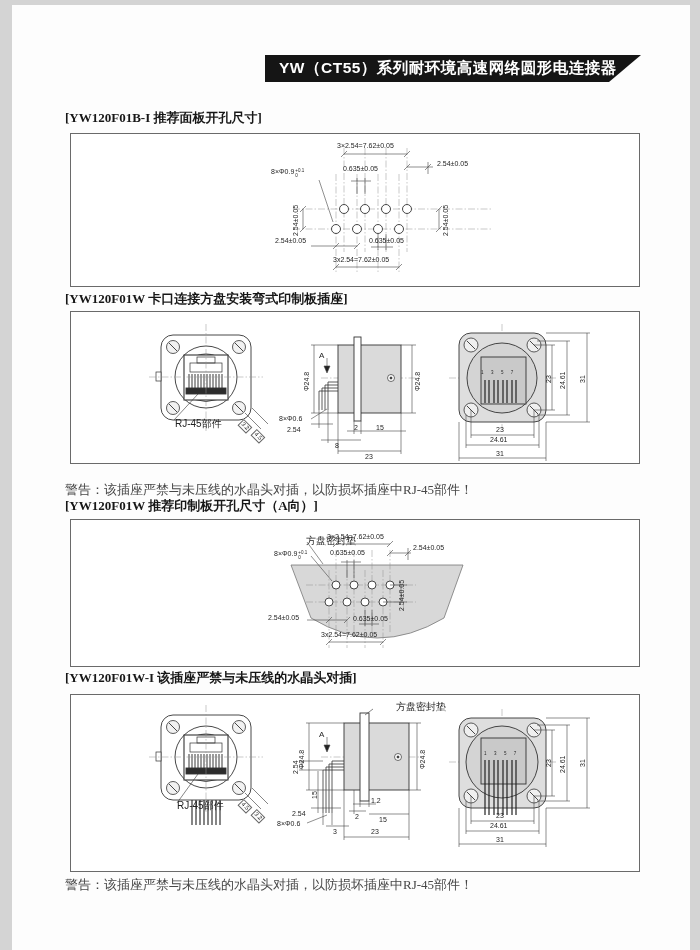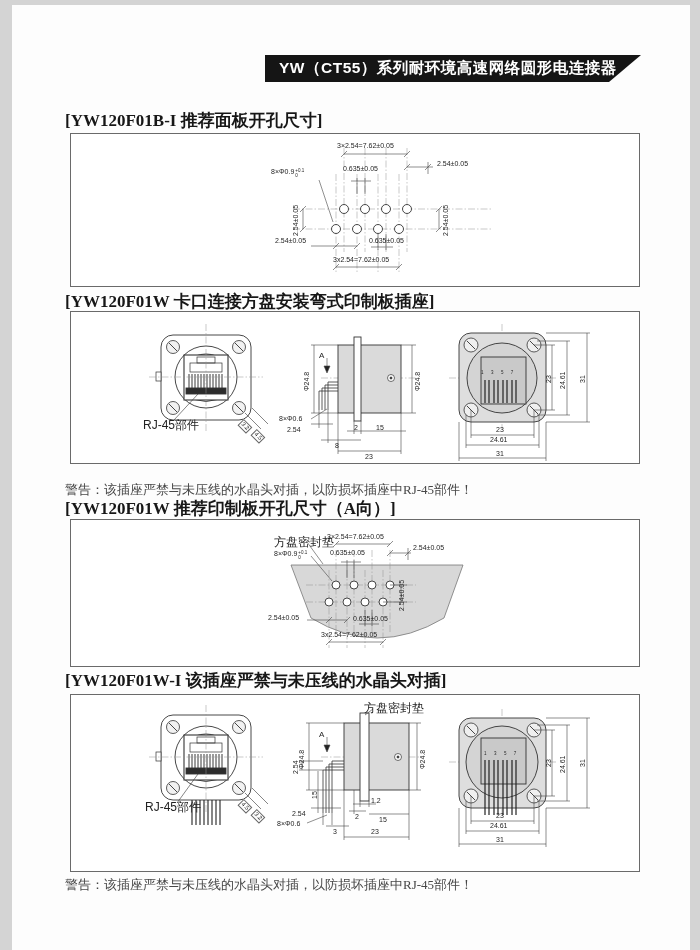--- a/index.html
+++ b/index.html
@@ -3,27 +3,27 @@
 <meta charset="utf-8">
 <style>
   html,body{margin:0;padding:0;width:700px;height:950px;}
   body{position:relative;background:#fdfdfd;font-family:"Liberation Sans",sans-serif;overflow:hidden;}
   .edge{position:absolute;background:#d4d4d4;}
   .banner{position:absolute;left:265px;top:55px;width:376px;height:27px;background:#151515;color:#fff;
           display:flex;align-items:center;padding-left:14px;box-sizing:border-box;
           font-weight:bold;font-size:15.5px;letter-spacing:.5px;
           clip-path:polygon(0 0,100% 0,calc(100% - 32px) 100%,0 100%);}
   .heading{position:absolute;left:65px;font-family:"Liberation Serif",serif;font-weight:bold;
-           font-size:17px;color:#171717;white-space:nowrap;}
+           font-size:13px;color:#171717;white-space:nowrap;}
   .warning{position:absolute;left:65px;font-family:"Liberation Serif",serif;font-size:13px;
            color:#474747;white-space:nowrap;}
   .box{position:absolute;left:70px;width:568px;border:1px solid #6a6a6a;background:#fff;}
   .box svg{position:absolute;left:0;top:0;}
   .dim{position:absolute;font-size:7px;line-height:1;color:#1e1e1e;white-space:nowrap;}
-  .cjk{font-size:12px;color:#222;}
+  .cjk{font-size:10px;color:#222;margin-left:32px;}
   .vdim{transform:rotate(-90deg);transform-origin:0 0;}
   .tag{position:absolute;font-size:6px;line-height:1.1;color:#1e1e1e;border:0.6px solid #666;
        padding:0 1px;background:#fff;transform:rotate(45deg);}
   .tolstack{display:inline-flex;flex-direction:column;font-size:4.5px;line-height:1.1;
             vertical-align:2px;margin-left:1px;}
   .tolstack i{font-style:normal;display:block;}
   .pins-num{position:absolute;font-size:4.5px;letter-spacing:3.1px;color:#2a2a2a;white-space:nowrap;}
 </style>
 </head>
 <body>

